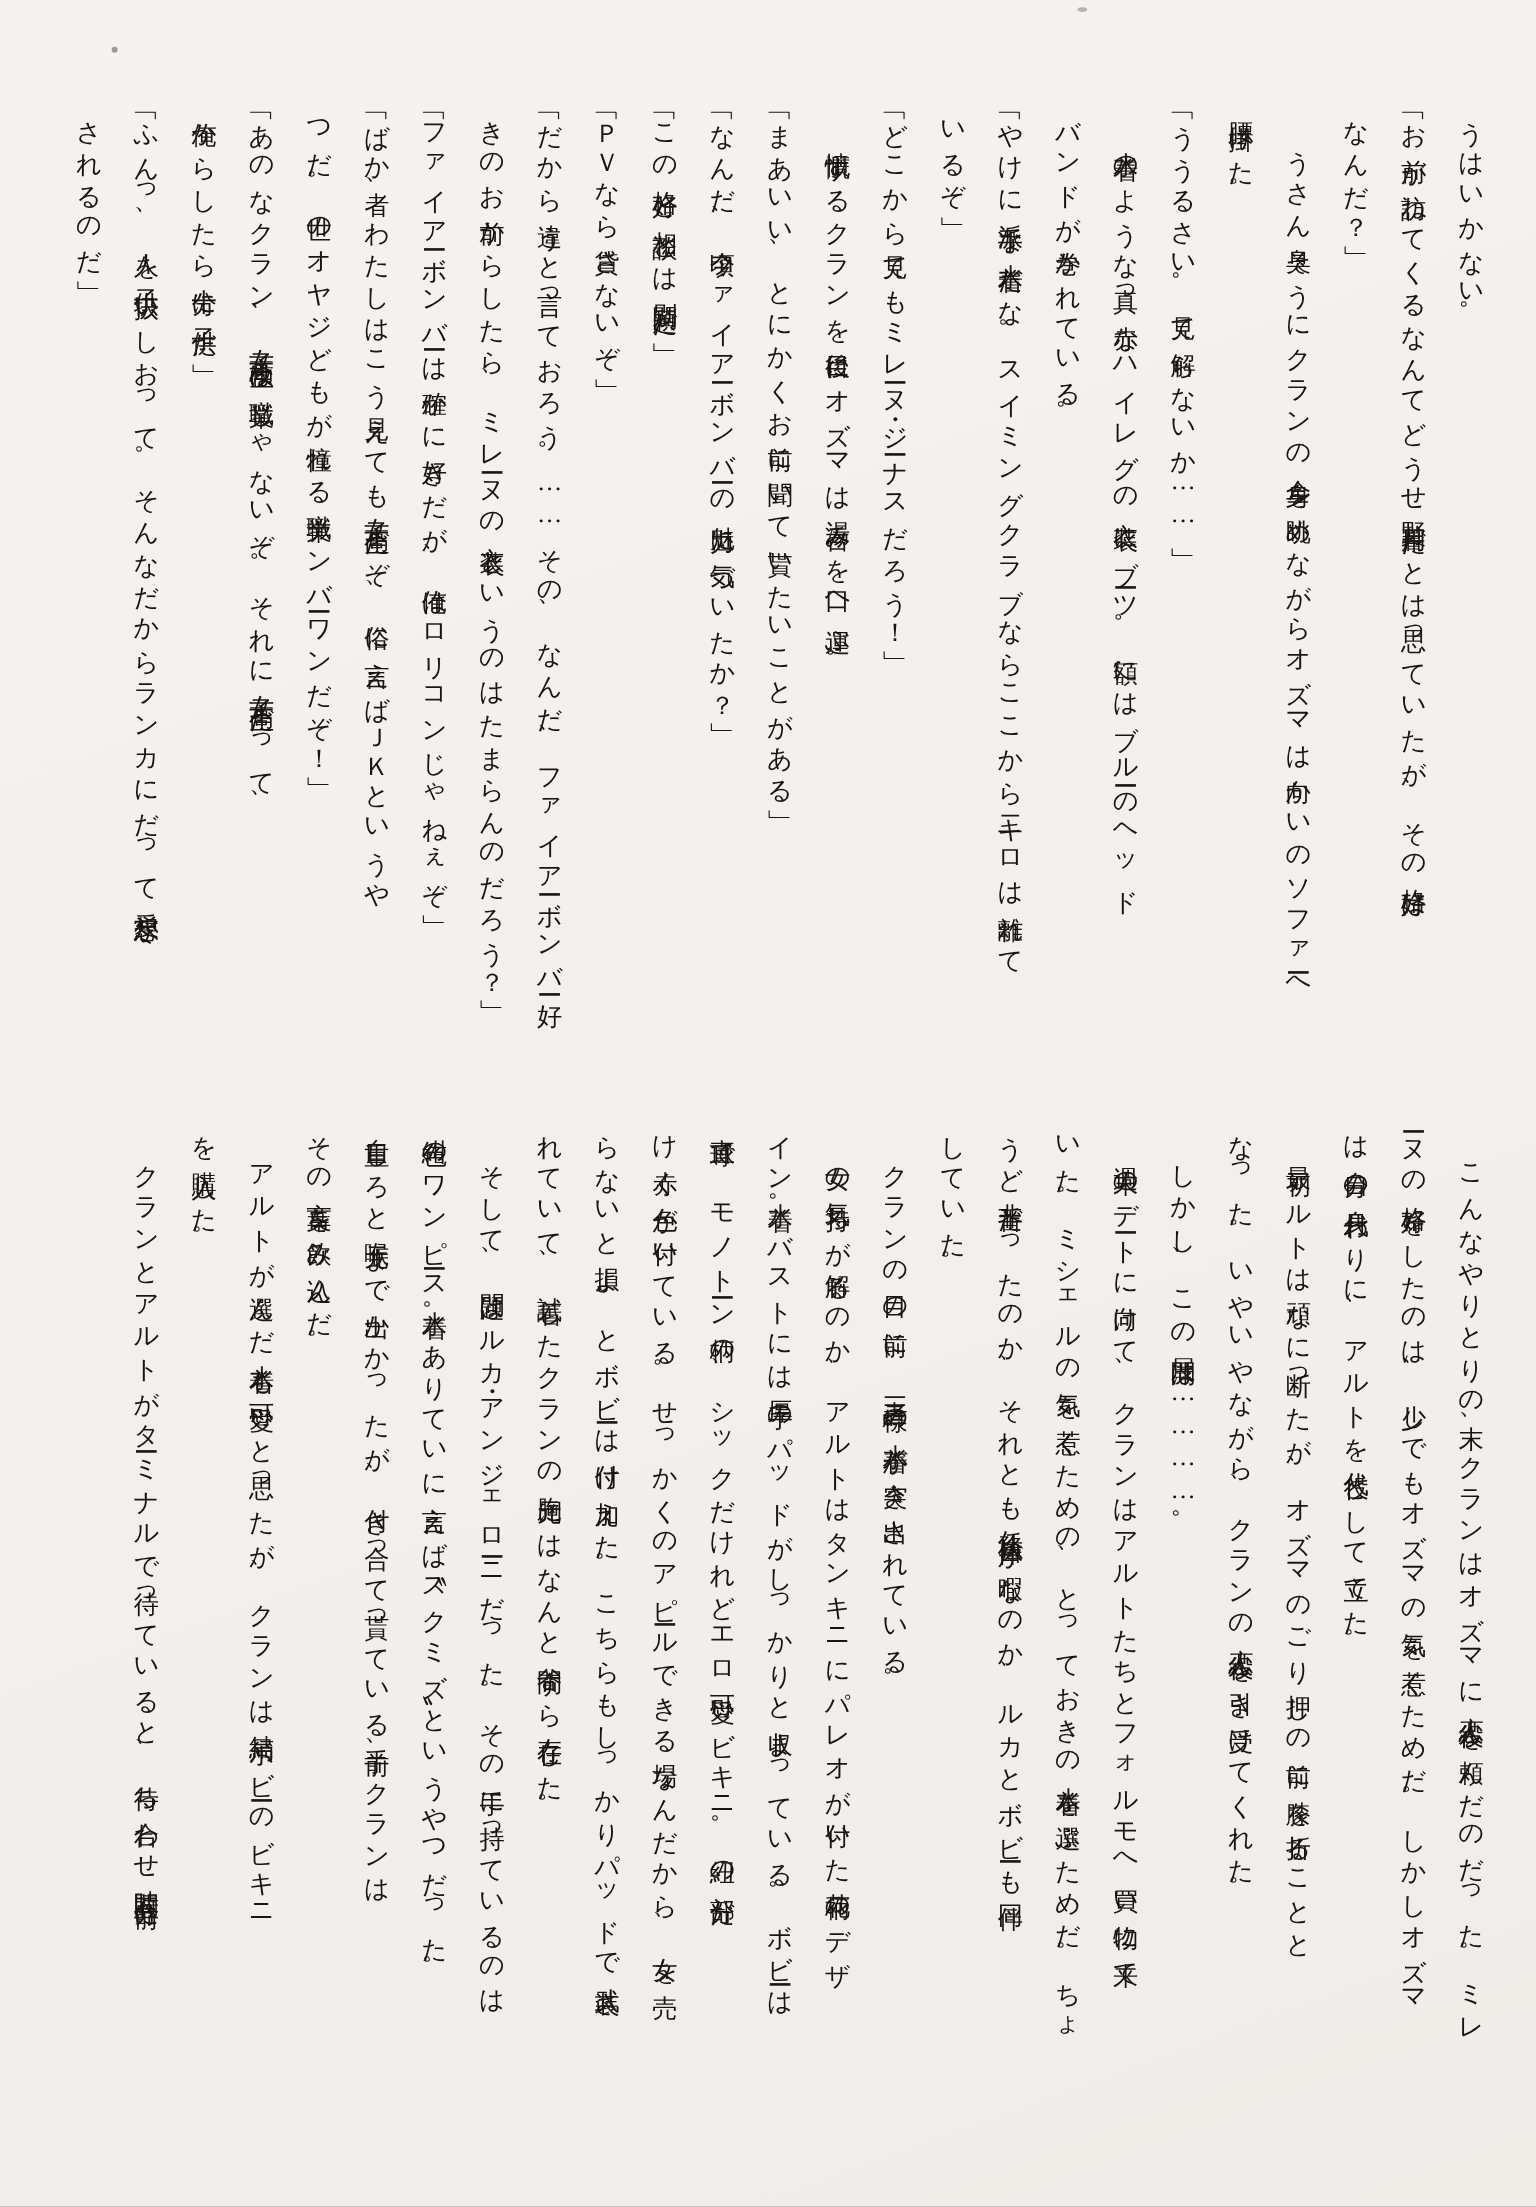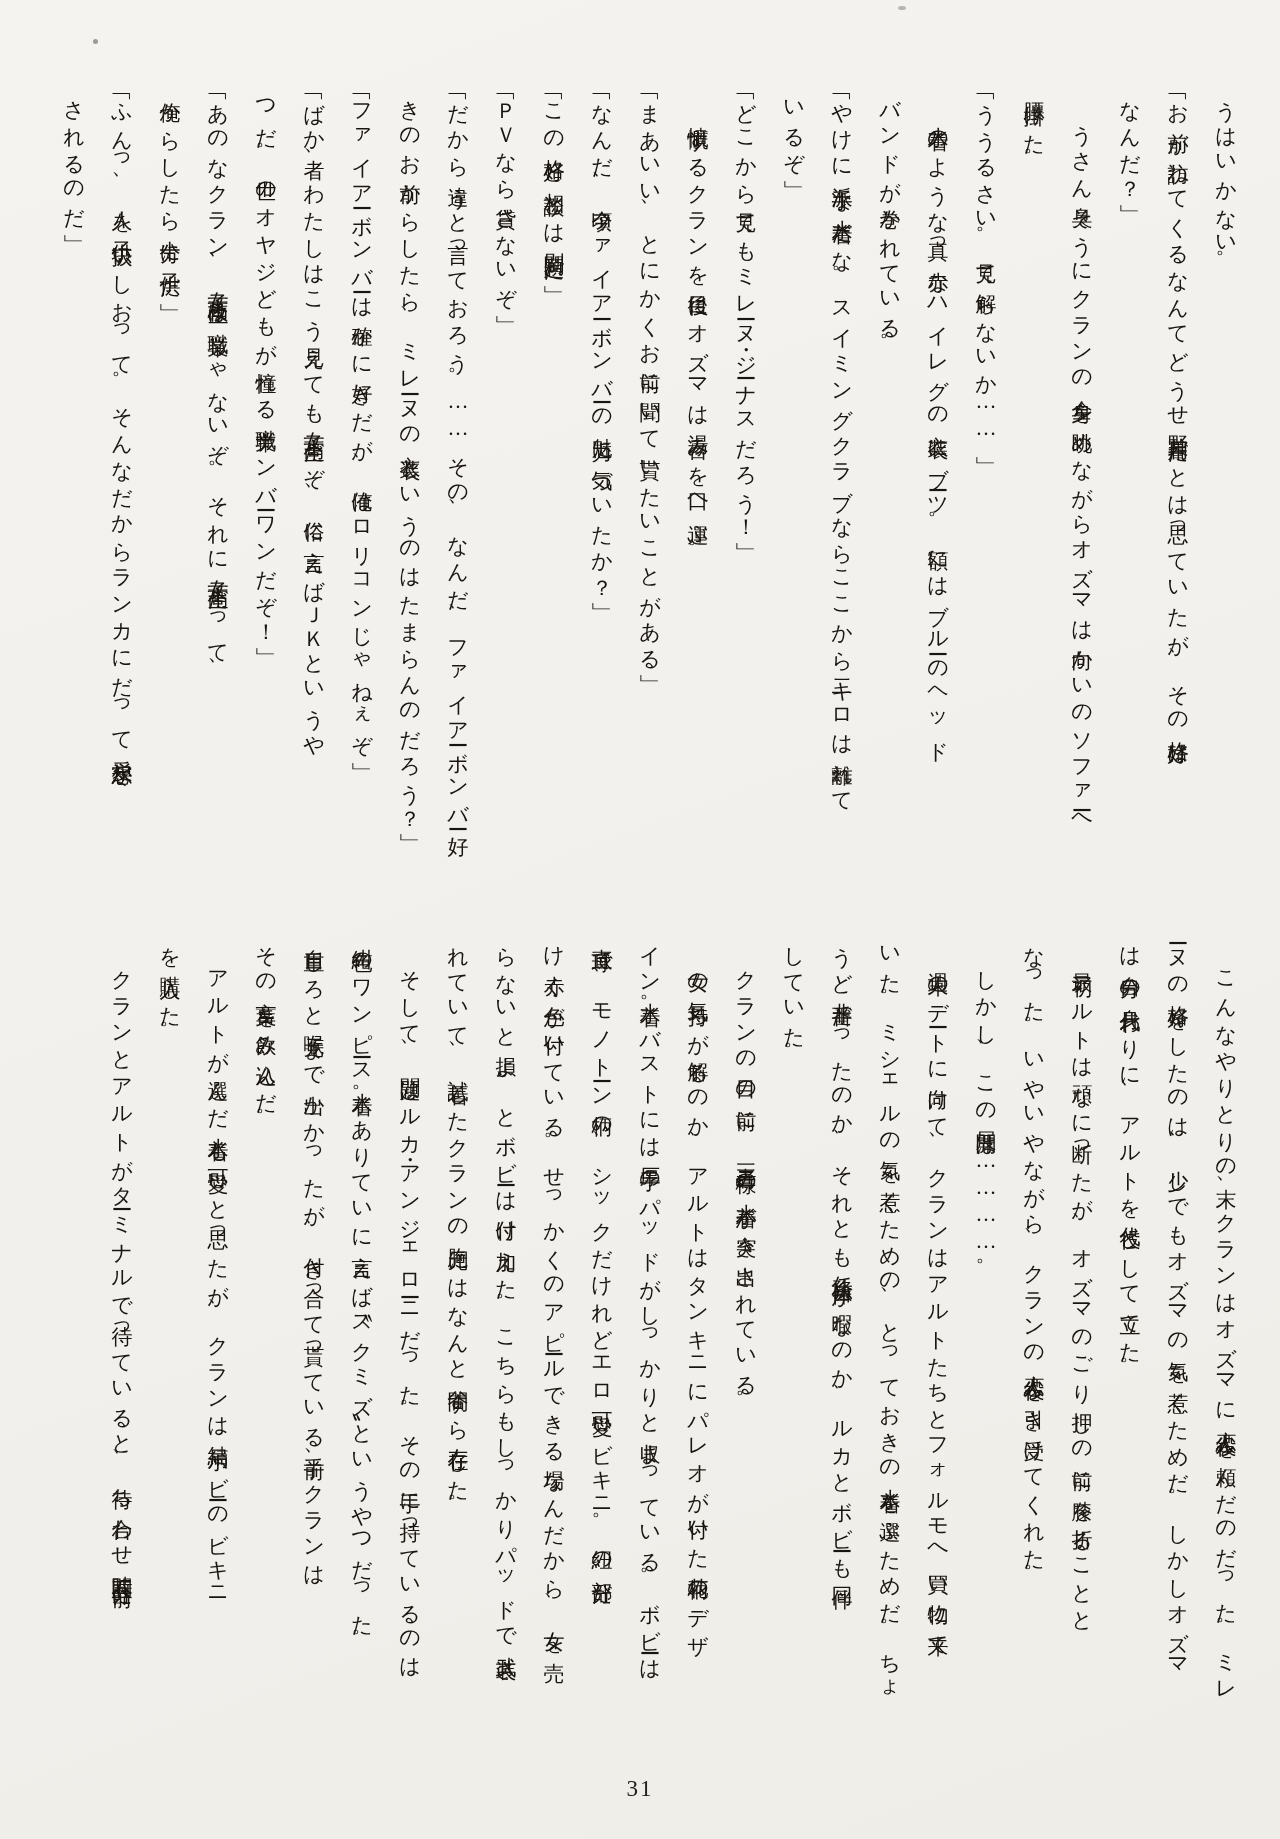--- a/index.html
+++ b/index.html
@@ -126,15 +126,14 @@
       <div class="tline">れていて、試着したクランの胸元にはなんと谷間すら存在した。</div>
       <div class="tline">　そして、問題はルカ・アンジェローニだった。その手に持っているのは</div>
       <div class="tline">紺色のワンピース水着。ありていに言えば〝スクミズ〟というやつだった。</div>
       <div class="tline">自重しろと喉元まで出かかったが、付き合って貰っている手前、クランは</div>
       <div class="tline">その言葉を飲み込んだ。</div>
       <div class="tline">　アルトが選んだ水着も可愛いと思ったが、クランは結局ボビーのビキニ</div>
       <div class="tline">を購入した。</div>
       <div class="tline">　クランとアルトがターミナルで待っていると、待ち合わせ時間五分前に</div>
     </div>
 
-  <div class="page-number">31</div>
 
 </div>
 
 </body></html>

